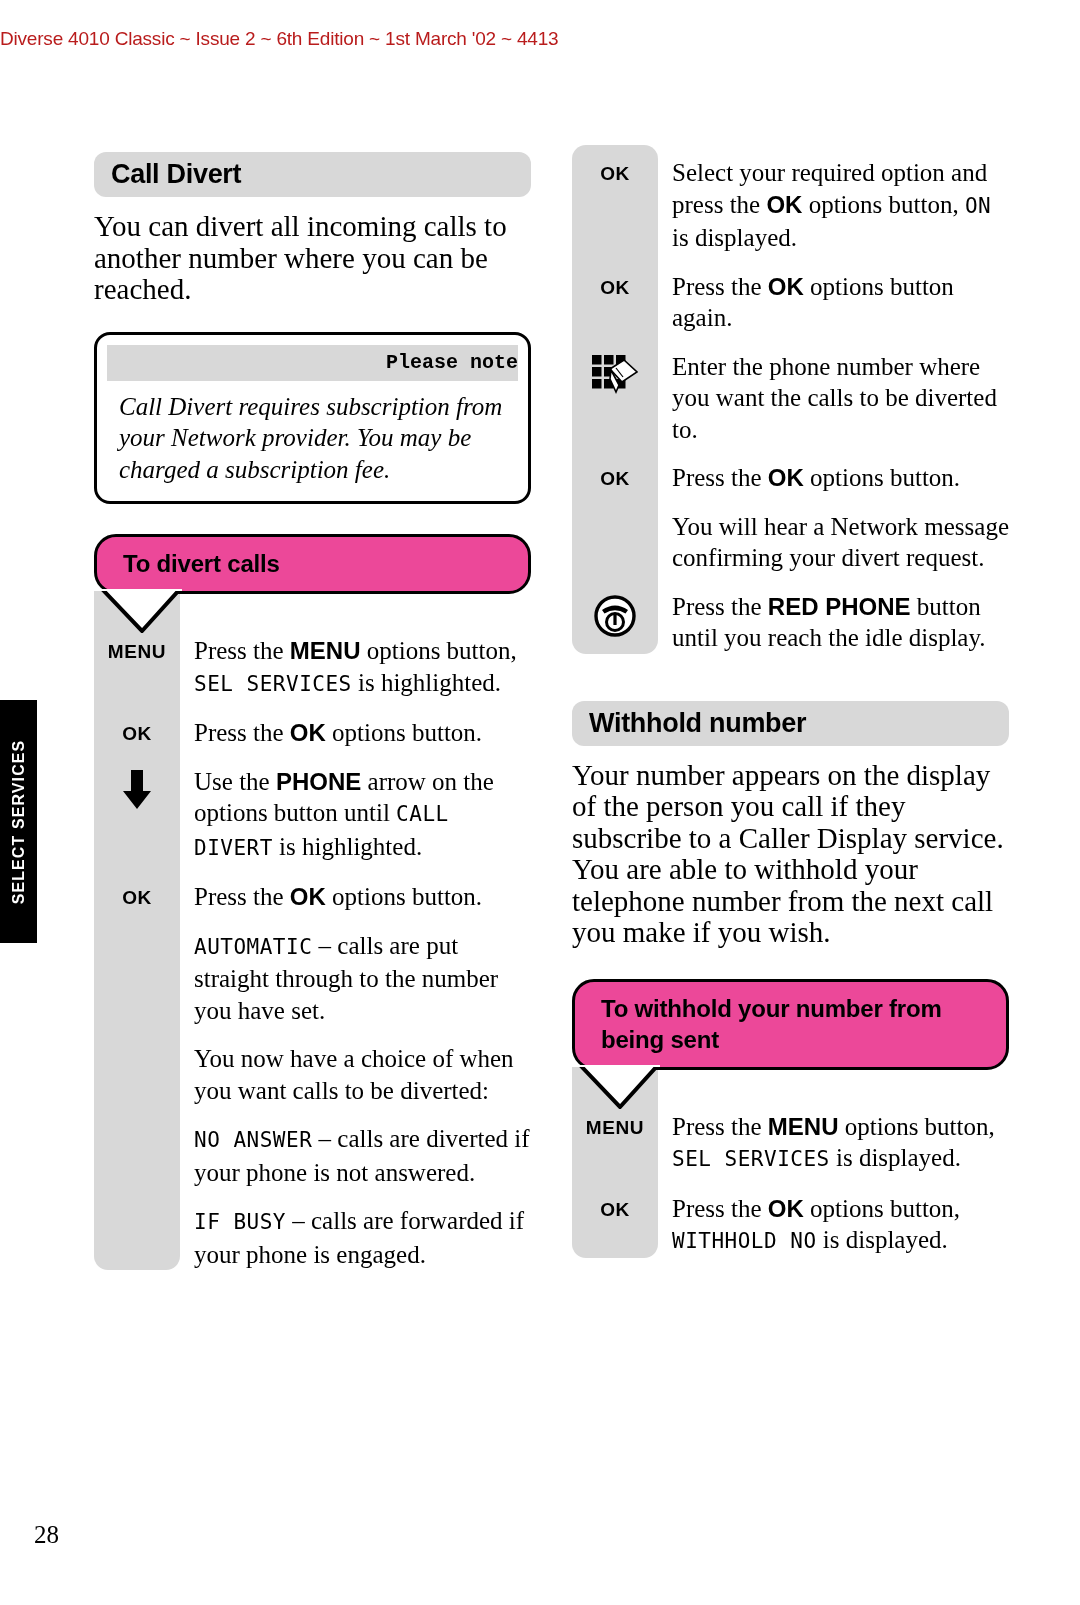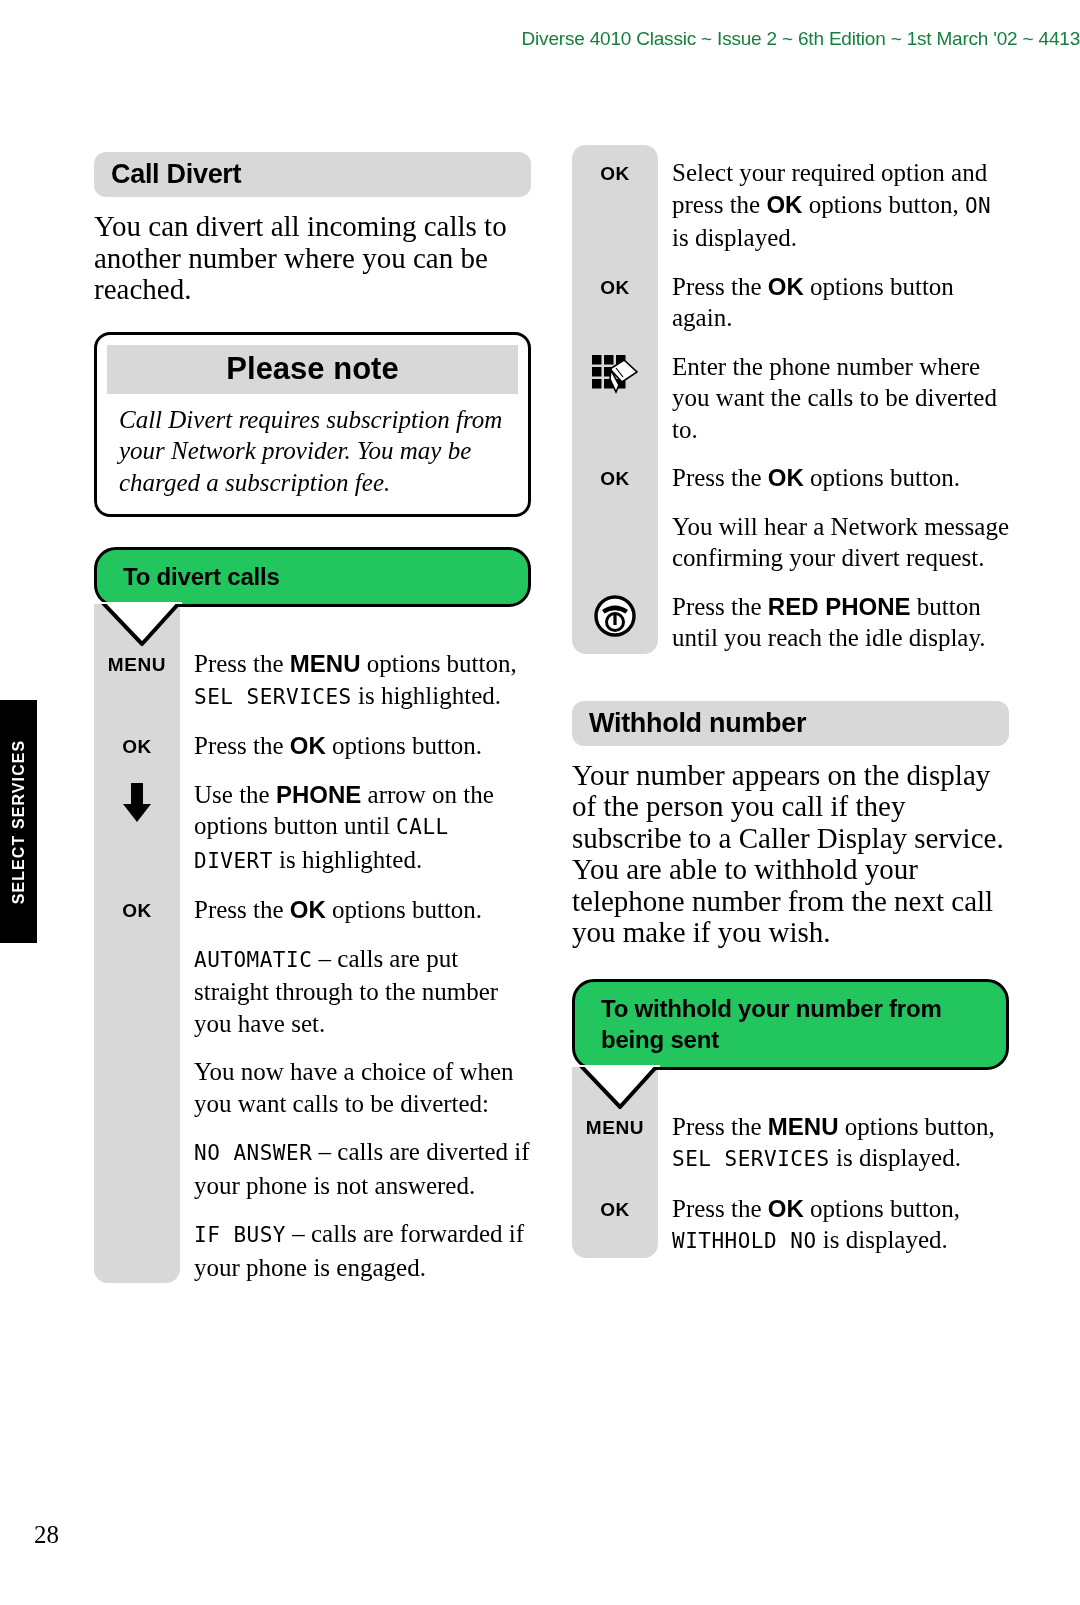--- a/index.html
+++ b/index.html
@@ -15,25 +15,25 @@
     color: #000000;
     overflow: hidden;
   }
 
   
   .page-header {
     position: absolute;
     top: 28px;
     left: 0;
     width: 1080px;
-    text-align: right;
+    text-align: left;
     font-family: "Liberation Sans", sans-serif;
     font-size: 19px;
     letter-spacing: -0.2px;
-    color: #15803d;
+    color: #b91c1c;
   }
 
   
   .side-tab {
     position: absolute;
     left: 0;
     top: 700px;
     width: 37px;
     height: 243px;
     background: #000000;
@@ -87,41 +87,41 @@
   
   .note-box {
     margin-top: 26px;
     border: 3px solid #000;
     border-radius: 16px;
     padding: 10px 10px 16px 10px;
     box-sizing: border-box;
   }
   .note-head {
     background: #d8d8d8;
-    text-align: center;
-    font-family: Liberation Sans, sans-serif;
-    font-weight: bold;
-    font-size: 31px;
+    text-align: right;
+    font-family: Liberation Mono, monospace;
+    font-weight: bold;
+    font-size: 20px;
     padding: 6px 0 7px 0;
   }
   .note-body {
     font-style: italic;
     font-size: 25px;
     line-height: 31.5px;
     padding: 10px 10px 0 12px;
   }
 
   
   .procedure { position: relative; margin-top: 30px; }
 
   .bubble {
     position: relative;
     border: 3px solid #000;
     border-radius: 22px;
-    background: #22c55e;
+    background: #ec4899;
     padding: 11px 16px 12px 26px;
     box-sizing: border-box;
     z-index: 3;
   }
   .bubble span {
     font-family: "Liberation Sans", sans-serif;
     font-weight: bold;
     font-size: 24px;
     line-height: 31px;
     display: block;

